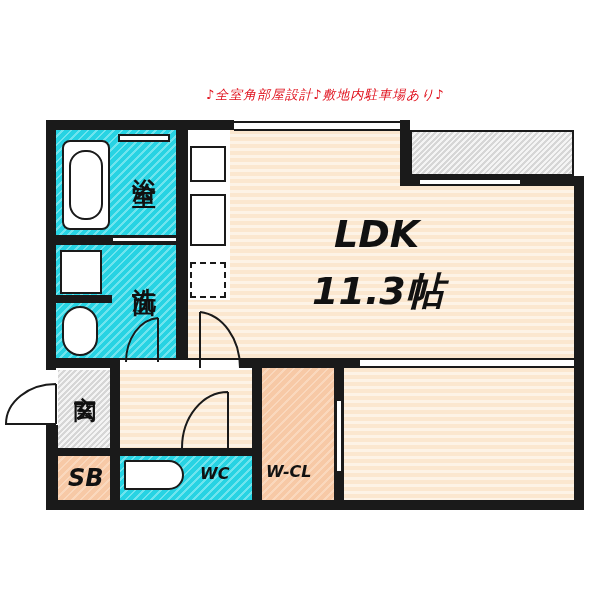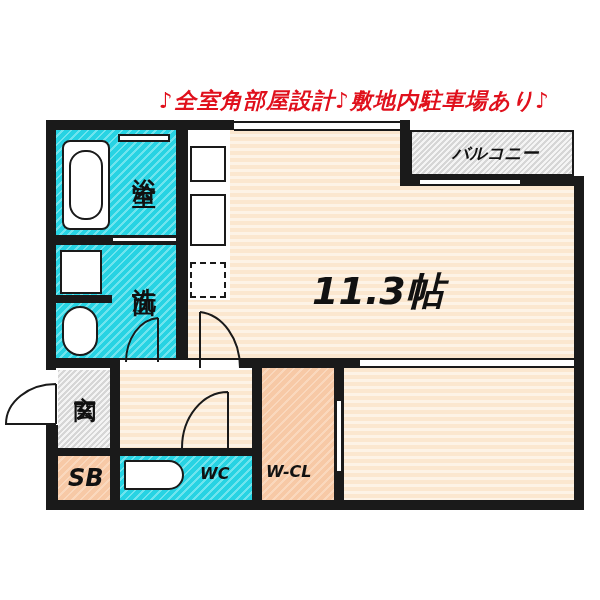--- a/index.html
+++ b/index.html
@@ -1,17 +1,17 @@
 <!DOCTYPE html>
 <html><head>
 <meta charset="utf-8">
 <style>
   html, body { margin: 0; padding: 0; background: #ffffff; }
   body { width: 600px; height: 600px; position: relative; overflow: hidden; font-family: "DejaVu Sans", sans-serif; }
-  .banner { position: absolute; left: 100px; top: 86px; width: 450px; text-align: right; color: #e0101c; font-weight: bold; font-style: italic; font-size: 22px; letter-spacing: 1px; white-space: nowrap; }
+  .banner { position: absolute; left: 100px; top: 86px; width: 450px; text-align: center; color: #e0101c; font-weight: normal; font-style: italic; font-size: 13px; letter-spacing: 1px; white-space: nowrap; }
   .abs { position: absolute; box-sizing: border-box; }
   .wall { background: #1a1a1a; }
   .wood { background: repeating-linear-gradient(180deg, #fbe7cf 0px, #fbe7cf 4px, #fdf3e6 4px, #fdf3e6 7px); }
   .cyan { background: repeating-linear-gradient(135deg, #27d3e3 0px, #27d3e3 4px, #6fe4ee 4px, #6fe4ee 6px); }
   .peach { background: repeating-linear-gradient(135deg, #f7c9a6 0px, #f7c9a6 4px, #fad8bd 4px, #fad8bd 6px); }
   .grayhatch { background: repeating-linear-gradient(135deg, #d6d6d6 0px, #d6d6d6 2px, #f4f4f4 2px, #f4f4f4 4px); }
   .white { background: #ffffff; }
   .label { position: absolute; color: #111; font-weight: bold; font-style: italic; white-space: nowrap; }
   .vlabel { position: absolute; color: #111; font-weight: bold; writing-mode: vertical-rl; letter-spacing: 6px; }
   .fixture { position: absolute; background: #fff; border: 2px solid #1a1a1a; box-sizing: border-box; }
@@ -50,24 +50,24 @@
 
   <div class="abs wall" style="left:176px;top:120px;width:12px;height:250px;"></div>
 
   <div class="abs wood" style="left:188px;top:130px;width:212px;height:230px;"></div>
   <div class="abs wood" style="left:400px;top:186px;width:174px;height:174px;"></div>
   <div class="window" style="left:234px;top:121px;width:166px;height:10px;"></div>
   <div class="abs" style="left:188px;top:130px;width:42px;height:170px;background:#fff;"></div>
   <div class="fixture" style="left:190px;top:146px;width:36px;height:36px;"></div>
   <div class="fixture" style="left:190px;top:194px;width:36px;height:52px;"></div>
   <div class="fixture" style="left:190px;top:262px;width:36px;height:36px;border-style:dashed;"></div>
+  <div class="label" style="left:334px;top:212px;font-size:38px;">LDK</div>
   <div class="label" style="left:312px;top:266px;font-size:38px;">11.3帖</div>
 
   <div class="abs grayhatch" style="left:410px;top:130px;width:164px;height:46px;border:2px solid #1a1a1a;"></div>
-  <div class="label" style="left:452px;top:142px;font-size:17px;">バルコニー</div>
   <div class="window" style="left:420px;top:178px;width:100px;height:8px;"></div>
 
   <div class="abs wall" style="left:56px;top:358px;width:304px;height:10px;"></div>
   <div class="window" style="left:360px;top:358px;width:214px;height:10px;"></div>
 
   <div class="abs white" style="left:120px;top:360px;width:120px;height:10px;"></div>
   <svg style="left:196px;top:310px;" width="50" height="60">
       <path d="M4 2 L4 58 M4 2 A44 56 0 0 1 44 58" fill="none" stroke="#1a1a1a" stroke-width="2"></path>
     </svg>
   <svg style="left:124px;top:316px;" width="40" height="50">

